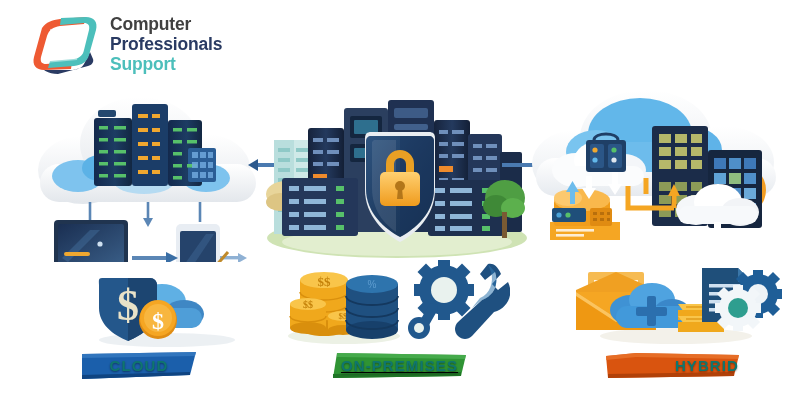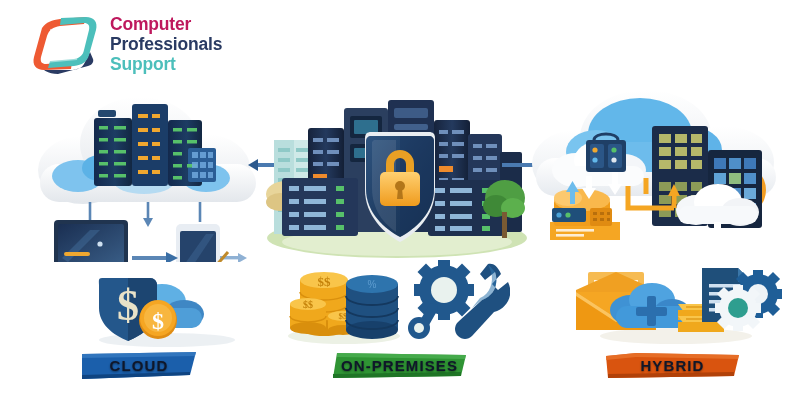--- a/index.html
+++ b/index.html
@@ -37,21 +37,21 @@
     top: 6px;
     width: 140px;
   }
   .logo-line {
     font-weight: bold;
     font-size: 17.5px;
     line-height: 20px;
     letter-spacing: -0.2px;
     white-space: nowrap;
   }
-  #logo-line-1 { color: #be185d; }
+  #logo-line-1 { color: #404040; }
   #logo-line-2 { color: #4cbfbb; }
   #logo-line-3 { color: #2a3b63; }
 
   
   .panel {
     position: absolute;
     top: 82px;
     height: 180px;
   }
   #panel-cloud     { left: 28px;  width: 240px; }
@@ -86,37 +86,37 @@
     position: absolute;
     top: 352px;
     height: 27px;
     display: flex;
     align-items: center;
     justify-content: center;
   }
   .banner-label {
     position: relative;
     z-index: 2;
-    color: #0f172a;
+    color: #0f766e;
     font-weight: bold;
     font-size: 15px;
     letter-spacing: 1.1px;
     text-shadow: 0 1px 2px rgba(0,0,0,0.42);
     white-space: nowrap;
     font-family: "Liberation Sans", sans-serif;
   }
   .banner-bg {
     position: absolute;
     left: 0; top: 0;
     width: 100%; height: 100%;
     z-index: 1;
   }
   #banner-cloud  { left: 82px;  width: 114px; }
-  #banner-onprem { left: 333px; width: 133px; }
-  #banner-hybrid { left: 606px; width: 133px; }
+  #banner-onprem { left: 333px; width: 133px; text-decoration: underline; }
+  #banner-hybrid { left: 606px; width: 133px; justify-content: flex-end; }
 </style>
 </head>
 <body>
 
 <div id="logo-block">
 
   <div id="logo-mark">
     <svg viewBox="0 0 76 68" class="panel-svg">
 
       <path d="M10 50 C 16 58, 22 62, 32 62 L 62 54 C 66 53, 68 50, 67 47 L 64 40 L 58 52 C 56 56, 52 57, 48 58 L 20 58 C 16 58, 13 55, 11 50 Z" fill="#2a3b63"></path>

